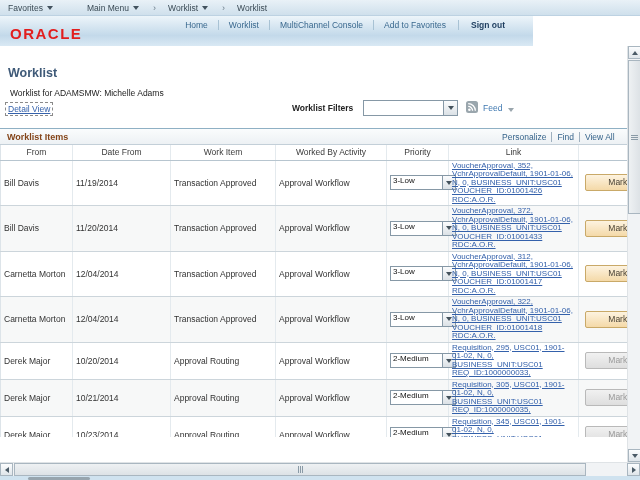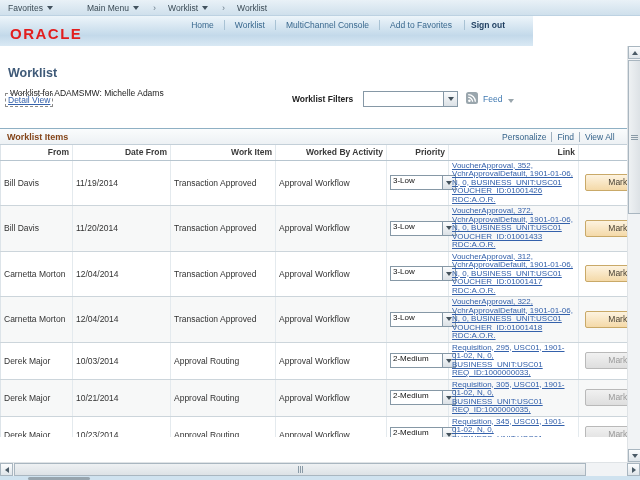--- a/index.html
+++ b/index.html
@@ -18,33 +18,33 @@
   .crumb-caret { width:0; height:0; border-left:3px solid transparent; border-right:3px solid transparent; border-top:4px solid #42525e; margin-left:4px; }
 
   
   .brand-bar { position:absolute; left:0; top:16px; width:533px; height:30px;
     background:linear-gradient(#edf5fa, #c3d9ea 65%, #d9e9f4); }
   .oracle-logo { position:absolute; left:10px; top:9px; font-size:15px; font-weight:bold;
     letter-spacing:1.5px; color:#e21e1e; cursor:default; }
   .top-nav { position:absolute; top:4px; right:28px; display:flex; align-items:center; }
   .top-nav .nav-link { color:#39688e; cursor:pointer; padding:0 10px; }
   .top-nav .nav-link + .nav-link { border-left:1px solid #a8c2d4; }
-  .signout { font-weight:bold; color:#1c3c5e; border-left:1px solid #a8c2d4; padding-left:6px; margin-left:2px; cursor:pointer; }
+  .signout { font-weight:bold; color:#1c3c5e; border-left:1px solid #a8c2d4; padding-left:12px; margin-left:2px; cursor:pointer; }
 
   
   .content { position:absolute; left:0; top:46px; width:627px; height:416px; background:#fff; overflow:hidden; }
   .page-links { position:absolute; top:6px; right:5px; display:flex; align-items:center; }
   .page-links .pg-link { color:#39688e; cursor:pointer; padding:0 6px; }
   .page-links .pg-link + .pg-link { border-left:1px solid #a8bdcc; }
   .grid-icon-wrap { border-left:1px solid #a8bdcc; padding-left:7px; margin-left:1px; display:flex; align-items:center; cursor:pointer; }
 
   .page-title { position:absolute; left:8px; top:20px; font-size:12.5px; font-weight:bold; color:#3f5a78; }
   .page-subtitle { position:absolute; left:10px; top:42px; color:#222; }
 
-  .controls { position:absolute; left:0; top:44px; width:100%; height:22px;padding-left:7px; }
+  .controls { position:absolute; left:0; top:53px; width:100%; height:22px;padding-left:7px; }
   .detail-view { position:absolute; left:5px; top:3px; color:#3461ab; text-decoration:underline; border:1px dashed #8a8a8a; padding:1px 2px; cursor:pointer; }
   .filters-label { position:absolute; left:292px; top:4px; font-weight:bold; color:#222; }
   .fselect { position:absolute; left:363px; top:1px; width:95px; height:16px; border:1px solid #8698a6; background:#fff; display:flex; cursor:pointer; }
   .fselect .sval { flex:1; }
   .sarrow { width:14px; border-left:1px solid #8698a6; background:linear-gradient(#fbfcfd,#dbe1e6); display:flex; align-items:center; justify-content:center; }
   .tri-down { width:0; height:0; border-left:3px solid transparent; border-right:3px solid transparent; border-top:4px solid #44525c; }
   .feed-icon { position:absolute; left:466px; top:2px; cursor:pointer; }
   .feed-link { position:absolute; left:483px; top:4px; color:#3f78b0; cursor:pointer; }
   .feed-caret { position:absolute; left:508px; top:9px; width:0; height:0; border-left:3px solid transparent; border-right:3px solid transparent; border-top:4px solid #9aa6ad; cursor:pointer; }
 
@@ -52,21 +52,21 @@
   .grid-clip { position:absolute; left:0; top:82px; width:627px; height:309px; overflow:hidden; }
   .grid { width:700px; }
   .grid-titlebar { position:relative; width:700px; height:17px; background:linear-gradient(#fafcfd,#edf1f4);
     border-top:1px solid #8fb0c4; border-bottom:1px solid #c3cfd8; }
   .grid-title { position:absolute; left:7px; top:3px; font-weight:bold; font-size:9px; color:#84451a; }
   .grid-actions { position:absolute; left:497px; top:3px; white-space:nowrap; display:flex; }
   .grid-actions .g-act { color:#36648b; cursor:pointer; padding:0 5px; }
   .grid-actions .g-act + .g-act { border-left:1px solid #9fb0bf; }
 
   table.wl { border-collapse:collapse; table-layout:fixed; width:700px; border-left:1px solid #dde4e9; }
-  table.wl th { font-weight:bold; color:#3a3a3a; text-align:right; padding:2px 3px; height:15px;
+  table.wl th { font-weight:normal; color:#3a3a3a; text-align:center; padding:2px 3px; height:15px;
     border-bottom:1px solid #b7c5cf; border-right:1px solid #e4eaee; background:#fff; }
   table.wl td { padding:1px 3px; border-bottom:1px solid #ccd5db; border-right:1px solid #e4eaee; vertical-align:middle; color:#333; }
   tr.alt td { background:#f7f8f8; }
   tr.tall td { height:42px; }
   tr.short td { height:26px; }
   .col-from{width:72px}.col-date{width:98px}.col-item{width:105px}.col-act{width:111px}.col-pri{width:62px}.col-link{width:130px}.col-btn{width:122px}
 
   .wl-link { color:#3461ab; text-decoration:underline; cursor:pointer; font-size:8px; line-height:8.5px; display:inline-block; }
   .pselect { display:inline-flex; width:66px; height:15px; border:1px solid #8698a6; background:#fff; align-items:flex-start; cursor:pointer; }
   .pval { flex:1; padding-left:2px; font-size:8px; color:#111; }
@@ -289,21 +289,21 @@
     <td>
       <a class="wl-link">VoucherApproval, 322, VchrApprovalDefault, 1901-01-06, N, 0, BUSINESS_UNIT:USC01 VOUCHER_ID:01001418 RDC:A.O.R.</a>
     </td>
     <td>
       <span class="pbtn">Mark Worked</span>
     </td>
   </tr>
 
   <tr class="short">
     <td>Derek Major</td>
-    <td>10/03/2014</td>
+    <td>10/20/2014</td>
     <td>Approval Routing</td>
     <td>Approval Workflow</td>
     <td>
       <span class="pselect">
         <span class="pval">2-Medium</span>
         <span class="parrow">
                       <span class="tri-down"></span>
                     </span>
       </span>
     </td>

